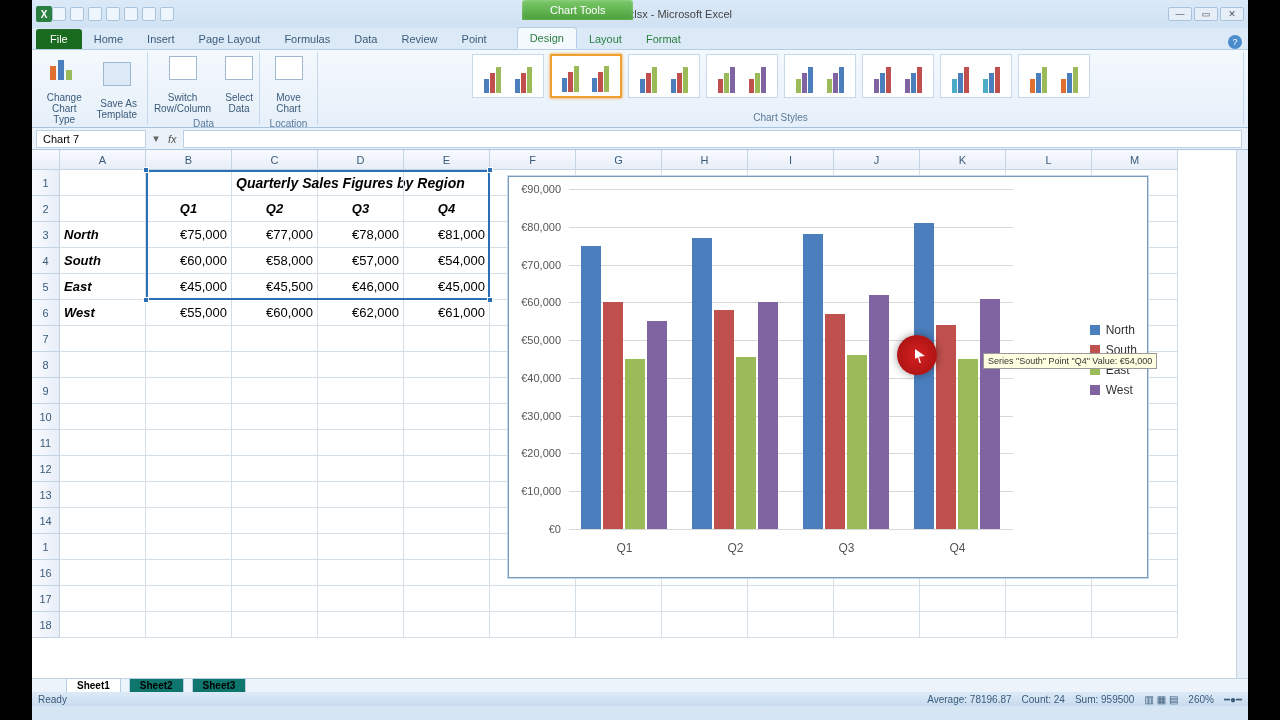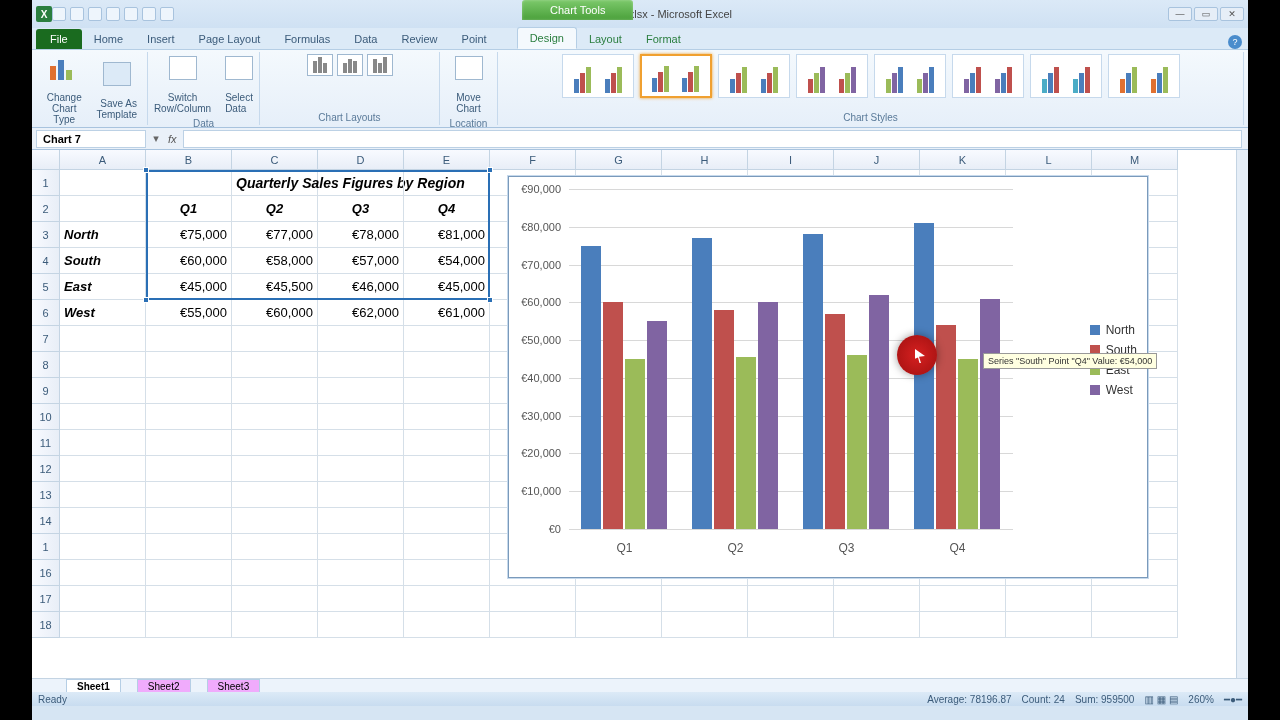--- a/index.html
+++ b/index.html
@@ -35,21 +35,21 @@
 .thumb{width:26px;height:22px;background:#fff;border:1px solid #9fb8d0;display:flex;align-items:flex-end;justify-content:center;gap:1px;padding:2px;cursor:pointer;}
 .thumb span{width:4px;background:#888;}
 .styles-gallery{display:flex;gap:6px;align-items:center;}
 .style-thumb{width:72px;height:44px;background:#fff;border:1px solid #c6d9ec;display:flex;align-items:flex-end;justify-content:space-around;padding:4px;cursor:pointer;}
 .style-thumb.sel{border:2px solid #f0a030;box-shadow:0 0 3px #f0a030;}
 .style-thumb .barset{display:flex;gap:1px;align-items:flex-end;}
 .style-thumb .barset span{width:5px;}
 
 
 .fbar { height:22px; background:#eaf1f9; border-bottom:1px solid #a8c3de; display:flex; align-items:center; font-size:11px;}
-.fbar .namebox{width:110px;border:1px solid #bcd1e5;background:#fff;padding:2px 6px;margin:16px 4px;font-weight:bold;}
+.fbar .namebox{width:110px;border:1px solid #bcd1e5;background:#fff;padding:2px 6px;margin:16px 4px;}
 .fbar .fx{padding:0 6px;font-style:italic;color:#555;}
 .fbar .flin{flex:1;border:1px solid #bcd1e5;background:#fff;height:18px;margin-right:6px;}
 .fbar .drop{width:12px;text-align:center;color:#666;}
 
 
 .sheet{position:absolute; top:150px; left:0; right:0; bottom:42px; background:#fff; overflow:hidden;}
 .colheaders{display:grid;grid-template-columns:28px repeat(13,86px);height:20px;}
 .colheaders div,.rowh{background:linear-gradient(#f8faff,#e8eef7);border-right:1px solid #c4d4e3;border-bottom:1px solid #c4d4e3;display:flex;align-items:center;justify-content:center;font-size:11px;color:#3b5b7a;}
 .gridbody{display:grid;grid-template-columns:28px repeat(13,86px);grid-auto-rows:26px;}
 .gridbody .rowh{background:linear-gradient(to right,#f8faff,#e8eef7);}
@@ -73,22 +73,22 @@
 .cluster .bar{width:20px;}
 .xaxis{position:absolute;left:60px;bottom:22px;width:444px;display:flex;justify-content:space-around;font-size:12px;color:#555;}
 .legend{position:absolute;right:10px;top:140px;font-size:12px;color:#333;}
 .legend div{display:flex;align-items:center;gap:6px;margin:6px 0;}
 .legend .sw{width:10px;height:10px;}
 .cursor-highlight{position:absolute;width:40px;height:40px;border-radius:50%;background:radial-gradient(#d62020,#a01010);box-shadow:0 0 8px rgba(0,0,0,.4);}
 .cursor-highlight::after{content:"";position:absolute;left:18px;top:14px;width:10px;height:14px;background:#fff;clip-path:polygon(0 0,100% 50%,40% 55%,60% 100%,45% 100%,30% 60%,0 70%);}
 .tooltip{position:absolute;background:#ffffe1;border:1px solid #999;font-size:9px;padding:2px 4px;color:#333;white-space:nowrap;}
 
 
-.sheettabs{position:absolute;left:0;right:0;bottom:28px;height:14px;background:#ecf3fb;display:flex;align-items:center;font-size:10px;padding-left:34px;gap:16px;border-top:1px solid #c4d4e3;}
-.sheettabs .st{padding:1px 10px;border:1px solid #b5cee5;background:#f0abfc;border-bottom:none;cursor:pointer;}
+.sheettabs{position:absolute;left:0;right:0;bottom:28px;height:14px;background:#ecf3fb;display:flex;align-items:flex-end;font-size:10px;padding-left:34px;gap:8px;border-top:1px solid #c4d4e3;}
+.sheettabs .st{padding:1px 10px;border:1px solid #b5cee5;background:#0f766e;border-bottom:none;cursor:pointer;font-weight:bold;}
 .sheettabs .st.active{background:#fff;font-weight:bold;}
 .status{position:absolute;left:0;right:0;bottom:14px;height:14px;background:linear-gradient(#dceaf7,#c8dcf0);font-size:10px;color:#3b5b7a;display:flex;align-items:center;padding:0 6px;justify-content:space-between;gap:11px;}
 .status .right{display:flex;gap:10px;align-items:center;}
 
 
 .taskbar{position:absolute;left:0;right:0;bottom:0;height:14px;background:linear-gradient(#3a81d8,#245fb0);display:flex;align-items:center;font-size:9px;color:#fff;}
 .taskbar .start{background:linear-gradient(#4caf50,#2e7d32);padding:1px 10px;border-radius:2px;margin:0 4px;font-weight:bold;font-style:italic;}
 .taskbar .tray{margin-left:auto;padding:0 6px;}
 .taskbar .tbtn{width:14px;height:10px;background:#5a9de0;margin:0 1px;border:1px solid #2a6fb5;}
 
@@ -156,44 +156,24 @@
       <div class="label">Type</div>
     </div>
     <div class="rgroup" style="width:112px">
       <div class="icons">
         <div class="big">
           <div class="ico" style="background:#fff;border:1px solid #9fb8d0;"></div>
           <div style="font-size:10px;text-align:center;line-height:1.1">Switch Row/Column</div>
         </div>
         <div class="big">
           <div class="ico" style="background:#fff;border:1px solid #9fb8d0;"></div>
-          <div style="font-size:10px;text-align:left;line-height:1.1">Select Data</div>
+          <div style="font-size:10px;text-align:center;line-height:1.1">Select Data</div>
         </div>
       </div>
       <div class="label">Data</div>
-    </div>
-    <div class="rgroup" style="width:180px">
-      <div class="icons" style="gap:4px;">
-        <div class="thumb">
-            <span style="height:12px"></span>
-            <span style="height:16px"></span>
-            <span style="height:10px"></span>
-          </div>
-        <div class="thumb">
-            <span style="height:10px"></span>
-            <span style="height:14px"></span>
-            <span style="height:12px"></span>
-          </div>
-        <div class="thumb">
-            <span style="height:14px"></span>
-            <span style="height:10px"></span>
-            <span style="height:16px"></span>
-          </div>
-      </div>
-      <div class="label">Chart Layouts</div>
     </div>
     <div class="rgroup" style="width:58px">
       <div class="big">
         <div class="ico" style="background:#fff;border:1px solid #9fb8d0;"></div>
         <div style="font-size:10px;text-align:center;line-height:1.1">Move Chart</div>
       </div>
       <div class="label">Location</div>
     </div>
     <div class="rgroup" style="flex:1">
       <div class="styles-gallery" id="styles-gallery">

